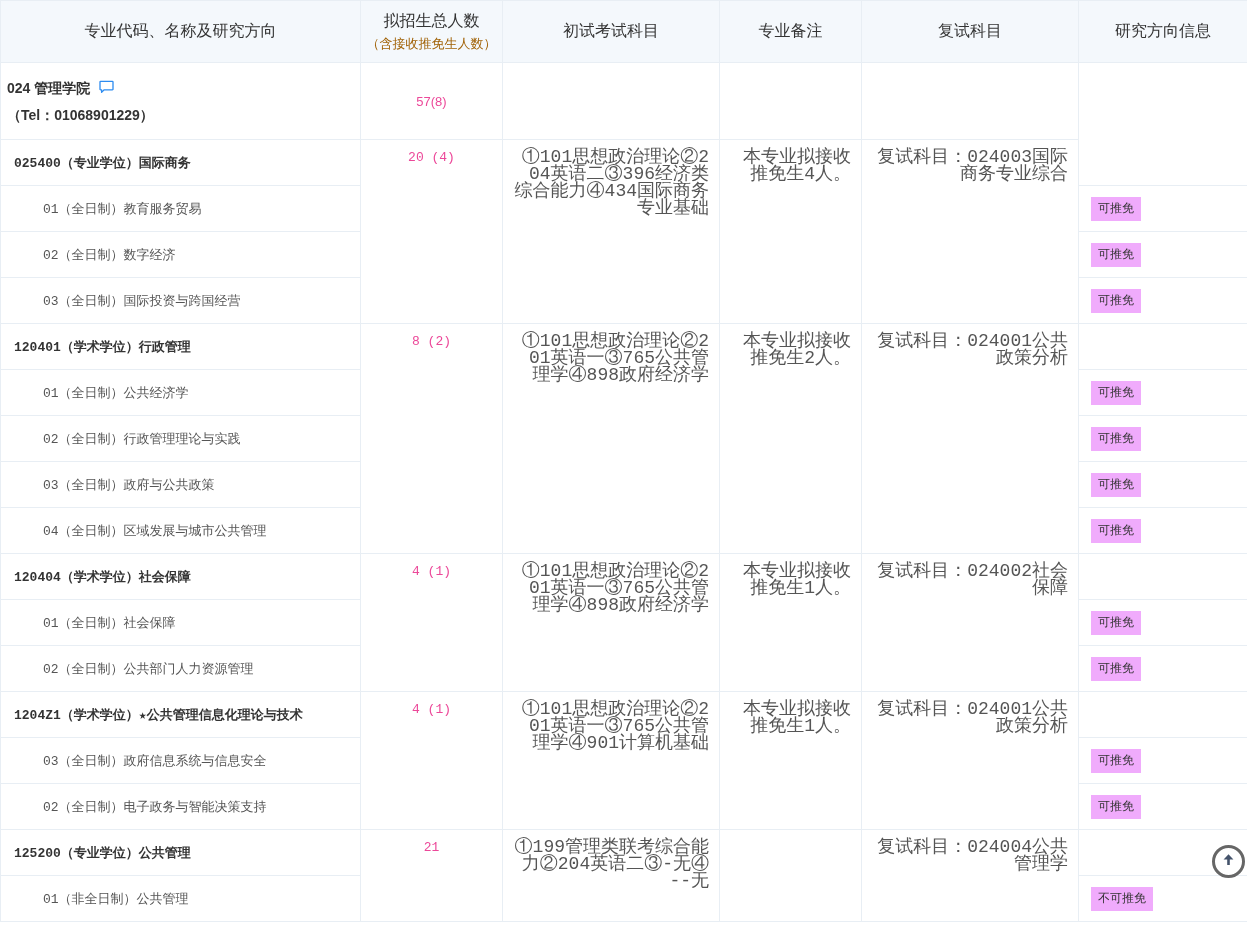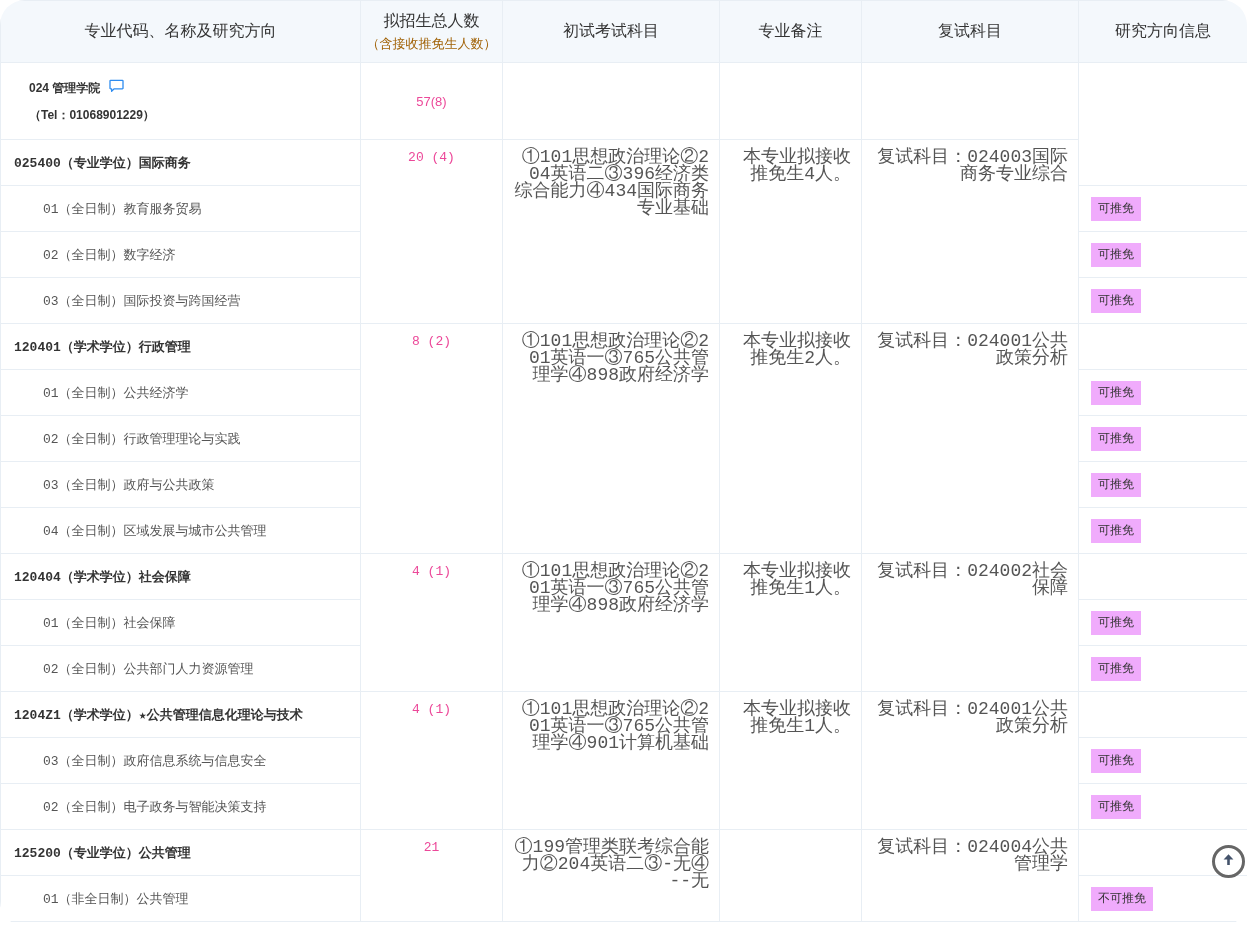--- a/index.html
+++ b/index.html
@@ -4,21 +4,20 @@
 <style>
   * { box-sizing: border-box; margin: 0; padding: 0; }
   html, body { background: #fff; }
   body { font-family: "Liberation Sans", "DejaVu Sans", sans-serif; }
   #stage {
     position: relative;
     width: 1247px;
     height: 926px;
     background: #fff;
     overflow: hidden;
-    border-radius: 25px;
   }
   table.adm {
     border-collapse: collapse;
     table-layout: fixed;
     width: 1247px;
   }
   table.adm th, table.adm td {
     border: 1px solid #e8eef4;
   }
   
@@ -43,24 +42,24 @@
     display: block;
     font-size: 13px;
     color: #a16207;
     margin-top: 3px;
   }
 
   tr.college-row td { height: 77px; }
   tr.row46 td { height: 46px; font-family: Liberation Mono, monospace; }
 
   td.c1-college {
-    font-size: 12px;
+    font-size: 14px;
     font-weight: bold;
     color: #333;
-    padding-left: 28px;
+    padding-left: 6px;
     line-height: 26px;
     vertical-align: middle;
     margin-left: 40px;
   }
   td.c1-college .bubble { vertical-align: -1px; margin-left: 9px; }
 
   td.c1-code {
     font-size: 13px;
     font-weight: bold;
     color: #333;

